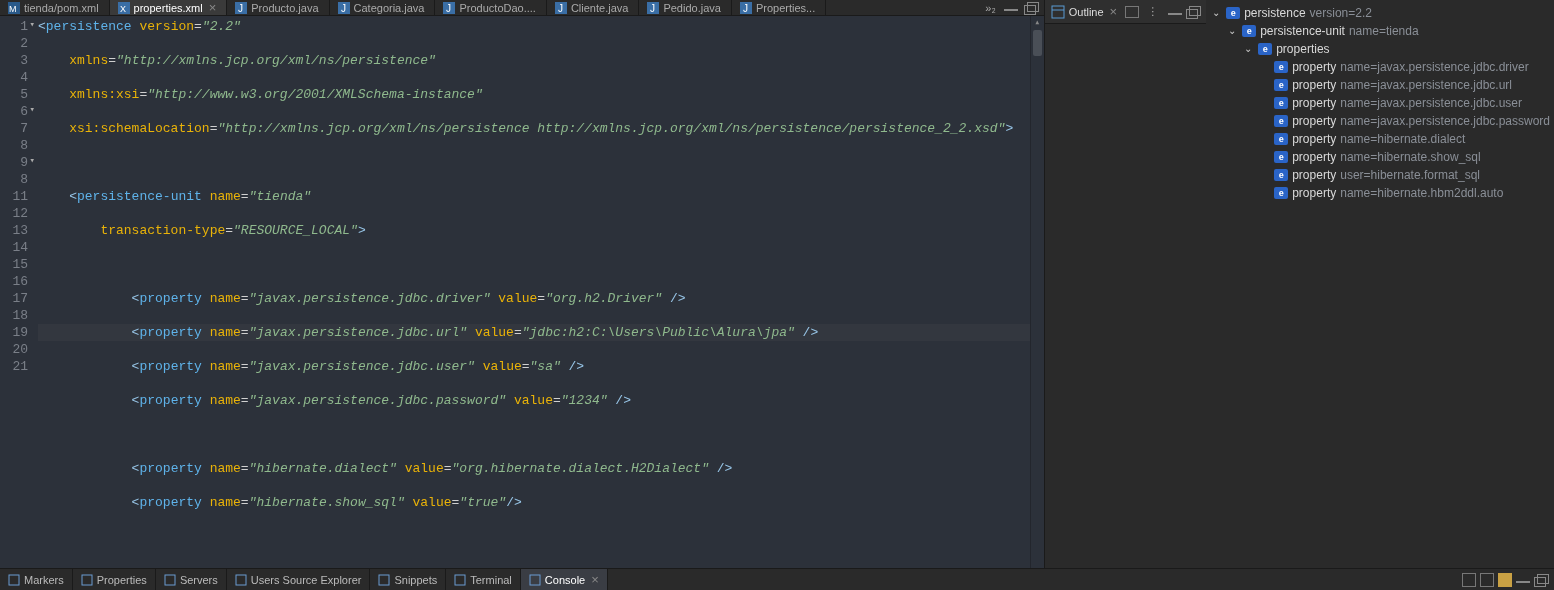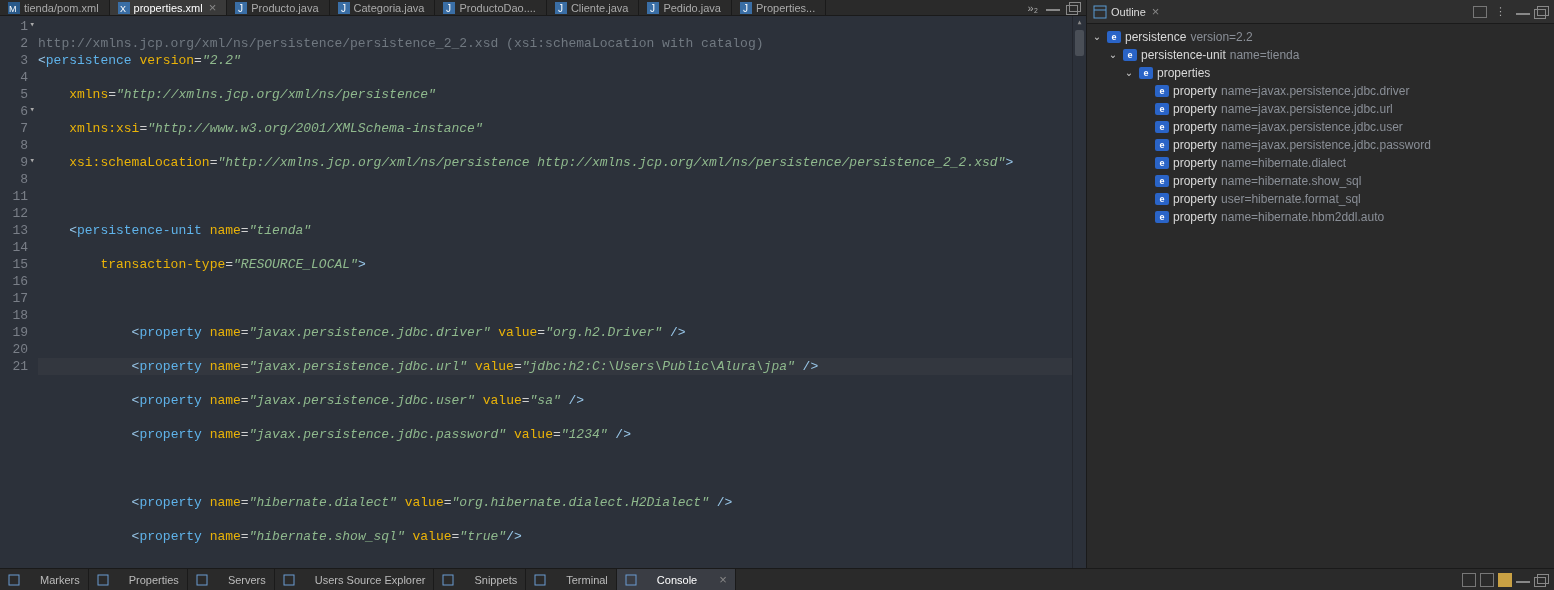--- a/index.html
+++ b/index.html
@@ -6,21 +6,21 @@
   body {
     font-family: "Segoe UI", Tahoma, sans-serif;
     font-size: 11px;
     background: #2f2f2f;
     color: #cccccc;
     width: 1554px; height: 590px;
     overflow: hidden;
     display: flex;
   }
   .left-pane { width: 1086px; display: flex; flex-direction: column; }
-  .right-pane { flex: 1; display: flex; flex-direction: column; border-left: 1px solid #1a1a1a; background: #2a2a2a; }
+  .right-pane { flex: 1; display: flex; flex-direction: row; border-left: 1px solid #1a1a1a; background: #2a2a2a; }
 
   
   .tabs {
     height: 24px; background: #2a2a2a;
     display: flex; align-items: stretch;
     border-bottom: 1px solid #1a1a1a;
   }
   .tab {
     display: flex; align-items: center; gap: 4px;
     padding: 0 10px 0 8px;
@@ -81,21 +81,21 @@
   .editor .vscroll .thumb { position:absolute; top:14px; left:2px; right:2px; height:26px; background:#4a4f57; border-radius:2px; }
 
   
   .bottombar {
     height: 22px; background:#2a2a2a; border-top:1px solid #1a1a1a;
     display:flex; align-items:stretch;
     width: 1554px;
     position: absolute; left:0; bottom:0;
   }
   .bview {
-    display:flex; align-items:center; gap:20px; padding:0 8px;
+    display:flex; align-items:center; gap:4px; padding:0 8px;
     border-right:1px solid #1a1a1a; color:#bbb; cursor:pointer; font-size:11px;
   }
   .bview.active { background:#3a3d44; color:#fff; }
   .bottom-right { margin-left:auto; display:flex; align-items:center; gap:4px; padding:0 6px; }
   .tiny-ico { width:14px; height:14px; display:inline-block; border:1px solid #777; }
 
   
   .outline-head {
     height:24px; display:flex; align-items:center; gap:4px;
     padding:0 6px; border-bottom:1px solid #1a1a1a; background:#2f2f2f;
@@ -221,21 +221,20 @@
       <div class="ln-wrap"><span>14</span></div>
       <div class="ln-wrap"><span>15</span></div>
       <div class="ln-wrap"><span>16</span></div>
       <div class="ln-wrap"><span>17</span></div>
       <div class="ln-wrap"><span>18</span></div>
       <div class="ln-wrap"><span>19</span></div>
       <div class="ln-wrap"><span>20</span></div>
       <div class="ln-wrap"><span>21</span></div>
     </div>
     <div class="code">
-<div class="code-line"><span class="c-gray">http://xmlns.jcp.org/xml/ns/persistence/persistence_2_2.xsd (xsi:schemaLocation with catalog)</span></div>
 <div class="code-line" style="margin-top:-17px"><span class="c-br">&lt;</span><span class="c-tag">persistence</span><span class="c-attr"> version</span><span class="c-eq">=</span><span class="c-str">"2.2"</span></div>
 <div class="code-line"><span class="c-attr">    xmlns</span><span class="c-eq">=</span><span class="c-str">"http://xmlns.jcp.org/xml/ns/persistence"</span></div>
 <div class="code-line"><span class="c-attr">    xmlns:xsi</span><span class="c-eq">=</span><span class="c-str">"http://www.w3.org/2001/XMLSchema-instance"</span></div>
 <div class="code-line"><span class="c-attr">    xsi:schemaLocation</span><span class="c-eq">=</span><span class="c-str">"http://xmlns.jcp.org/xml/ns/persistence http://xmlns.jcp.org/xml/ns/persistence/persistence_2_2.xsd"</span><span class="c-br">&gt;</span></div>
 <div class="code-line"></div>
 <div class="code-line"><span class="c-br">    &lt;</span><span class="c-tag">persistence-unit</span><span class="c-attr"> name</span><span class="c-eq">=</span><span class="c-str">"tienda"</span></div>
 <div class="code-line"><span class="c-attr">        transaction-type</span><span class="c-eq">=</span><span class="c-str">"RESOURCE_LOCAL"</span><span class="c-br">&gt;</span></div>
 <div class="code-line"></div>
 <div class="code-line"><span class="c-br">            &lt;</span><span class="c-tag">property</span><span class="c-attr"> name</span><span class="c-eq">=</span><span class="c-str">"javax.persistence.jdbc.driver"</span><span class="c-attr"> value</span><span class="c-eq">=</span><span class="c-str">"org.h2.Driver"</span><span class="c-sl"> /&gt;</span></div>
 <div class="code-line hl"><span class="c-br">            &lt;</span><span class="c-tag">property</span><span class="c-attr"> name</span><span class="c-eq">=</span><span class="c-str">"javax.persistence.jdbc.url"</span><span class="c-attr"> value</span><span class="c-eq">=</span><span class="c-str">"jdbc:h2:C:\Users\Public\Alura\jpa"</span><span class="c-sl"> /&gt;</span></div>

